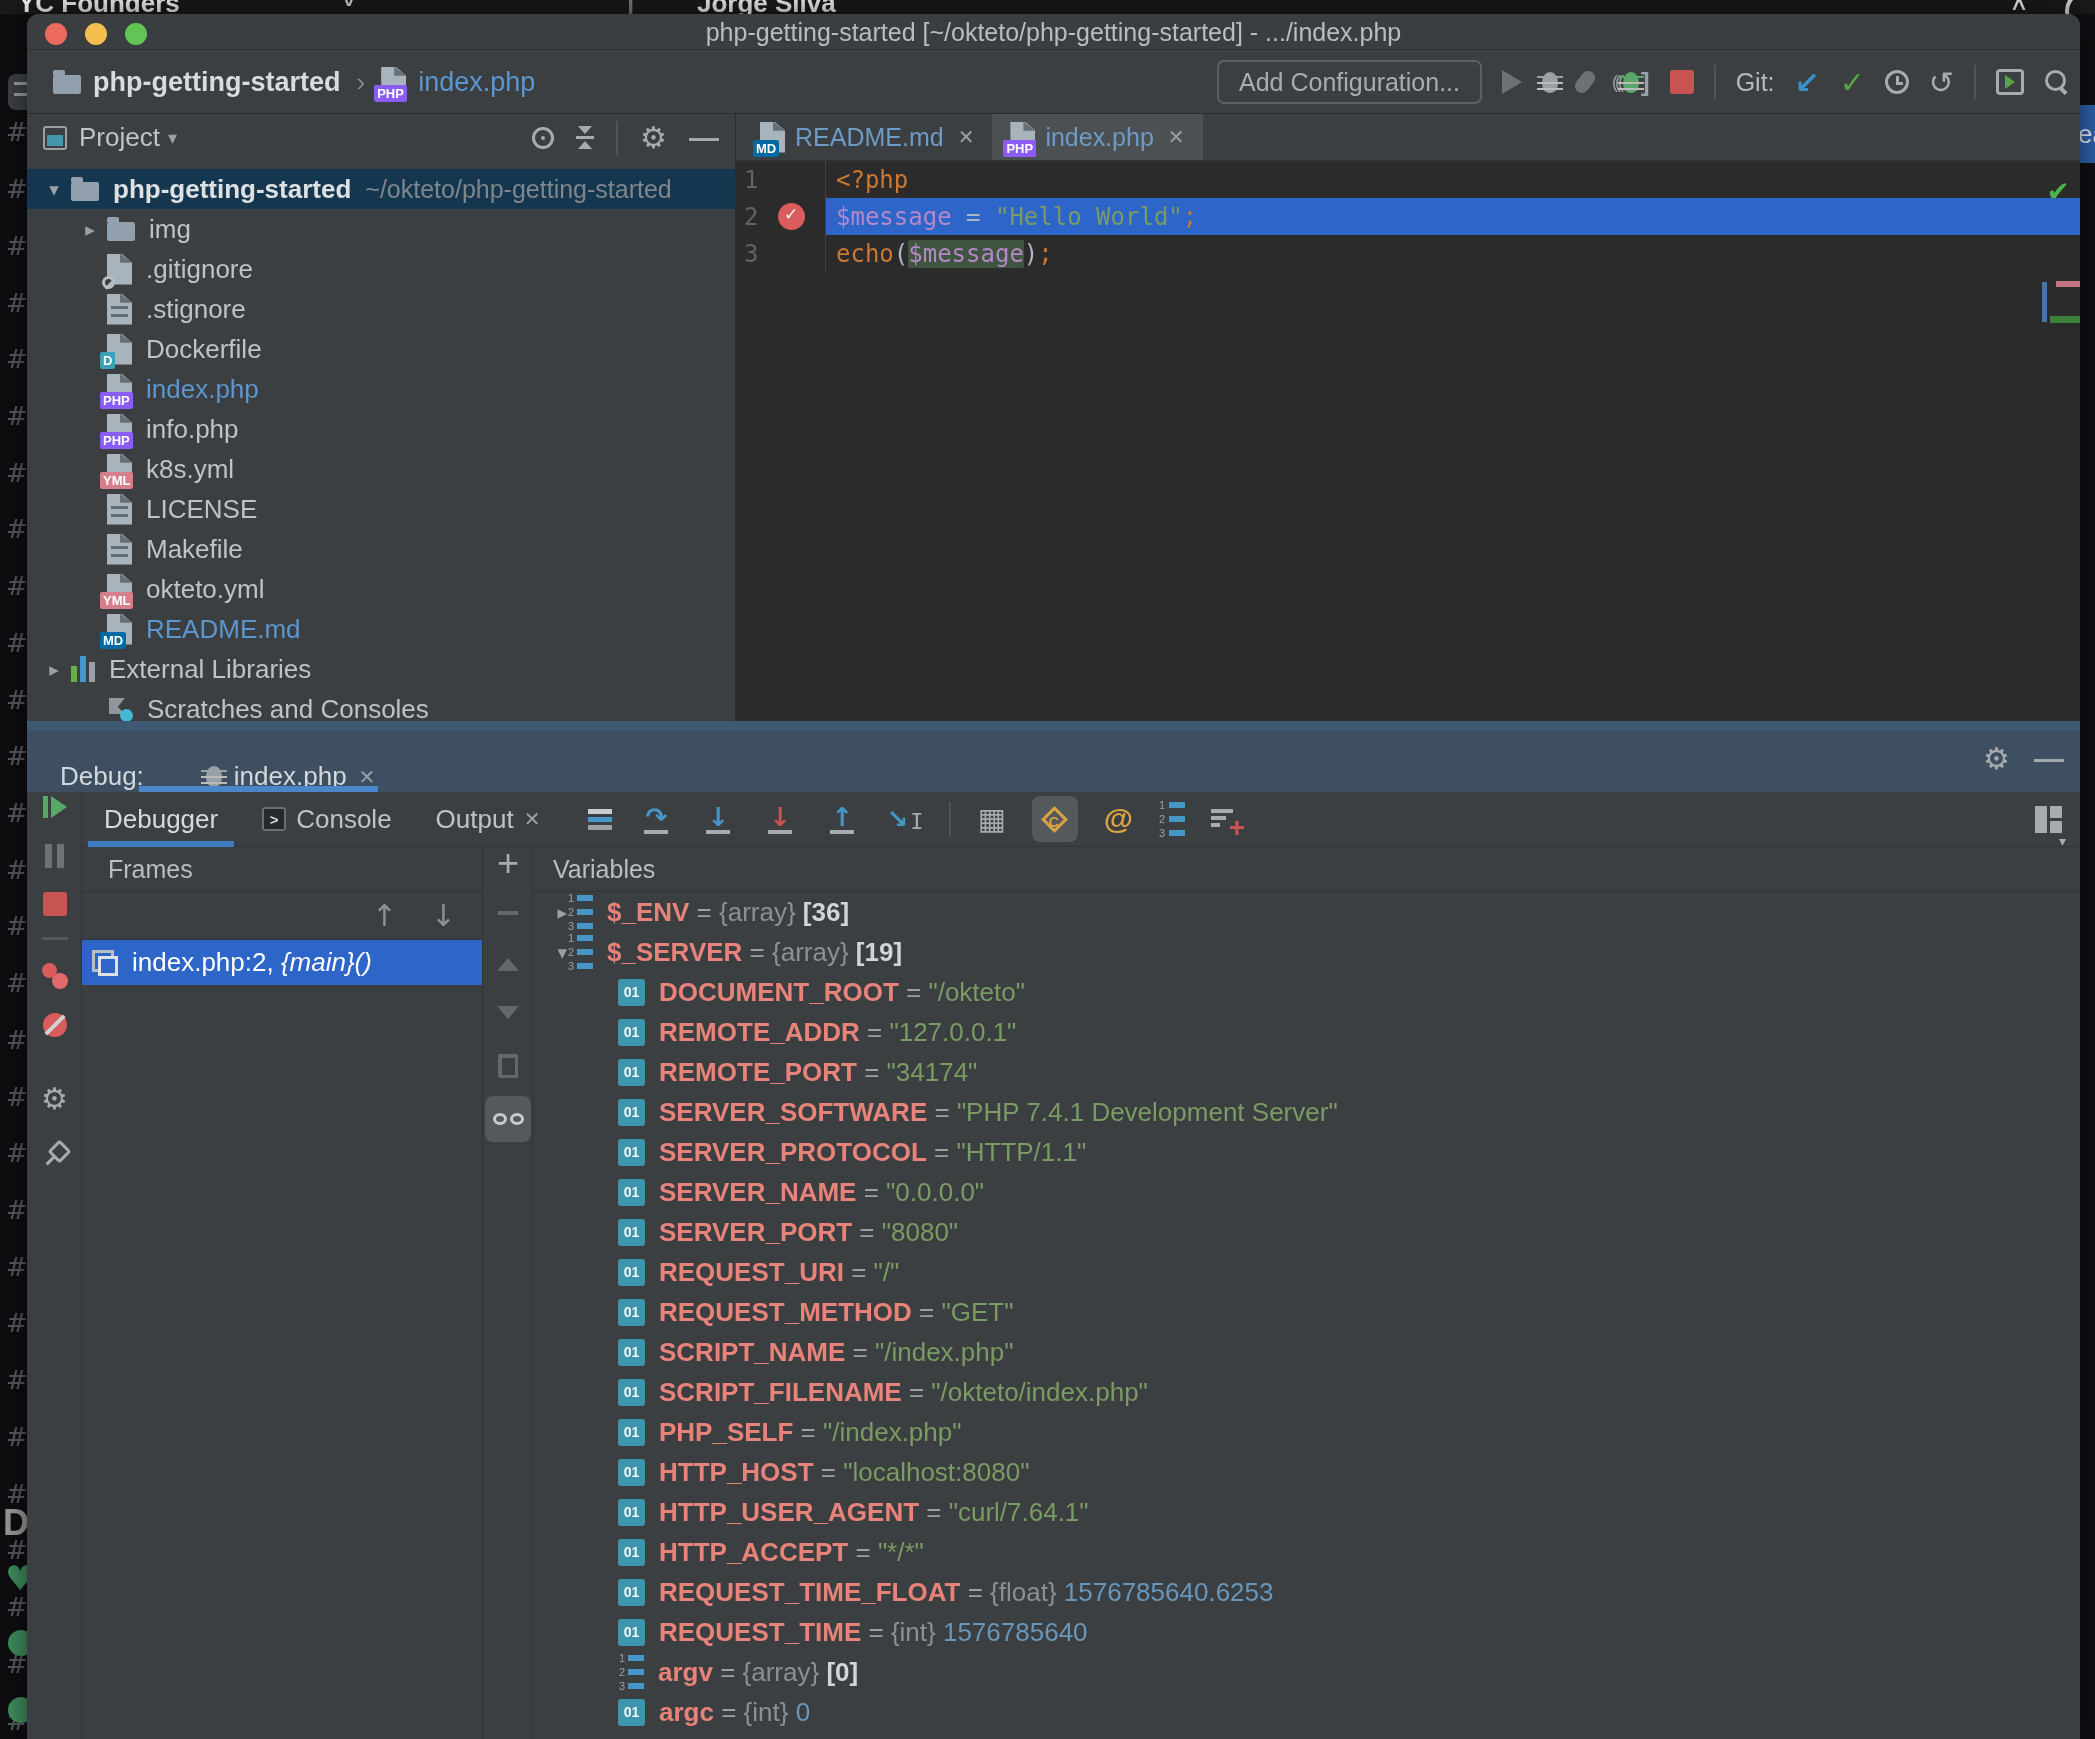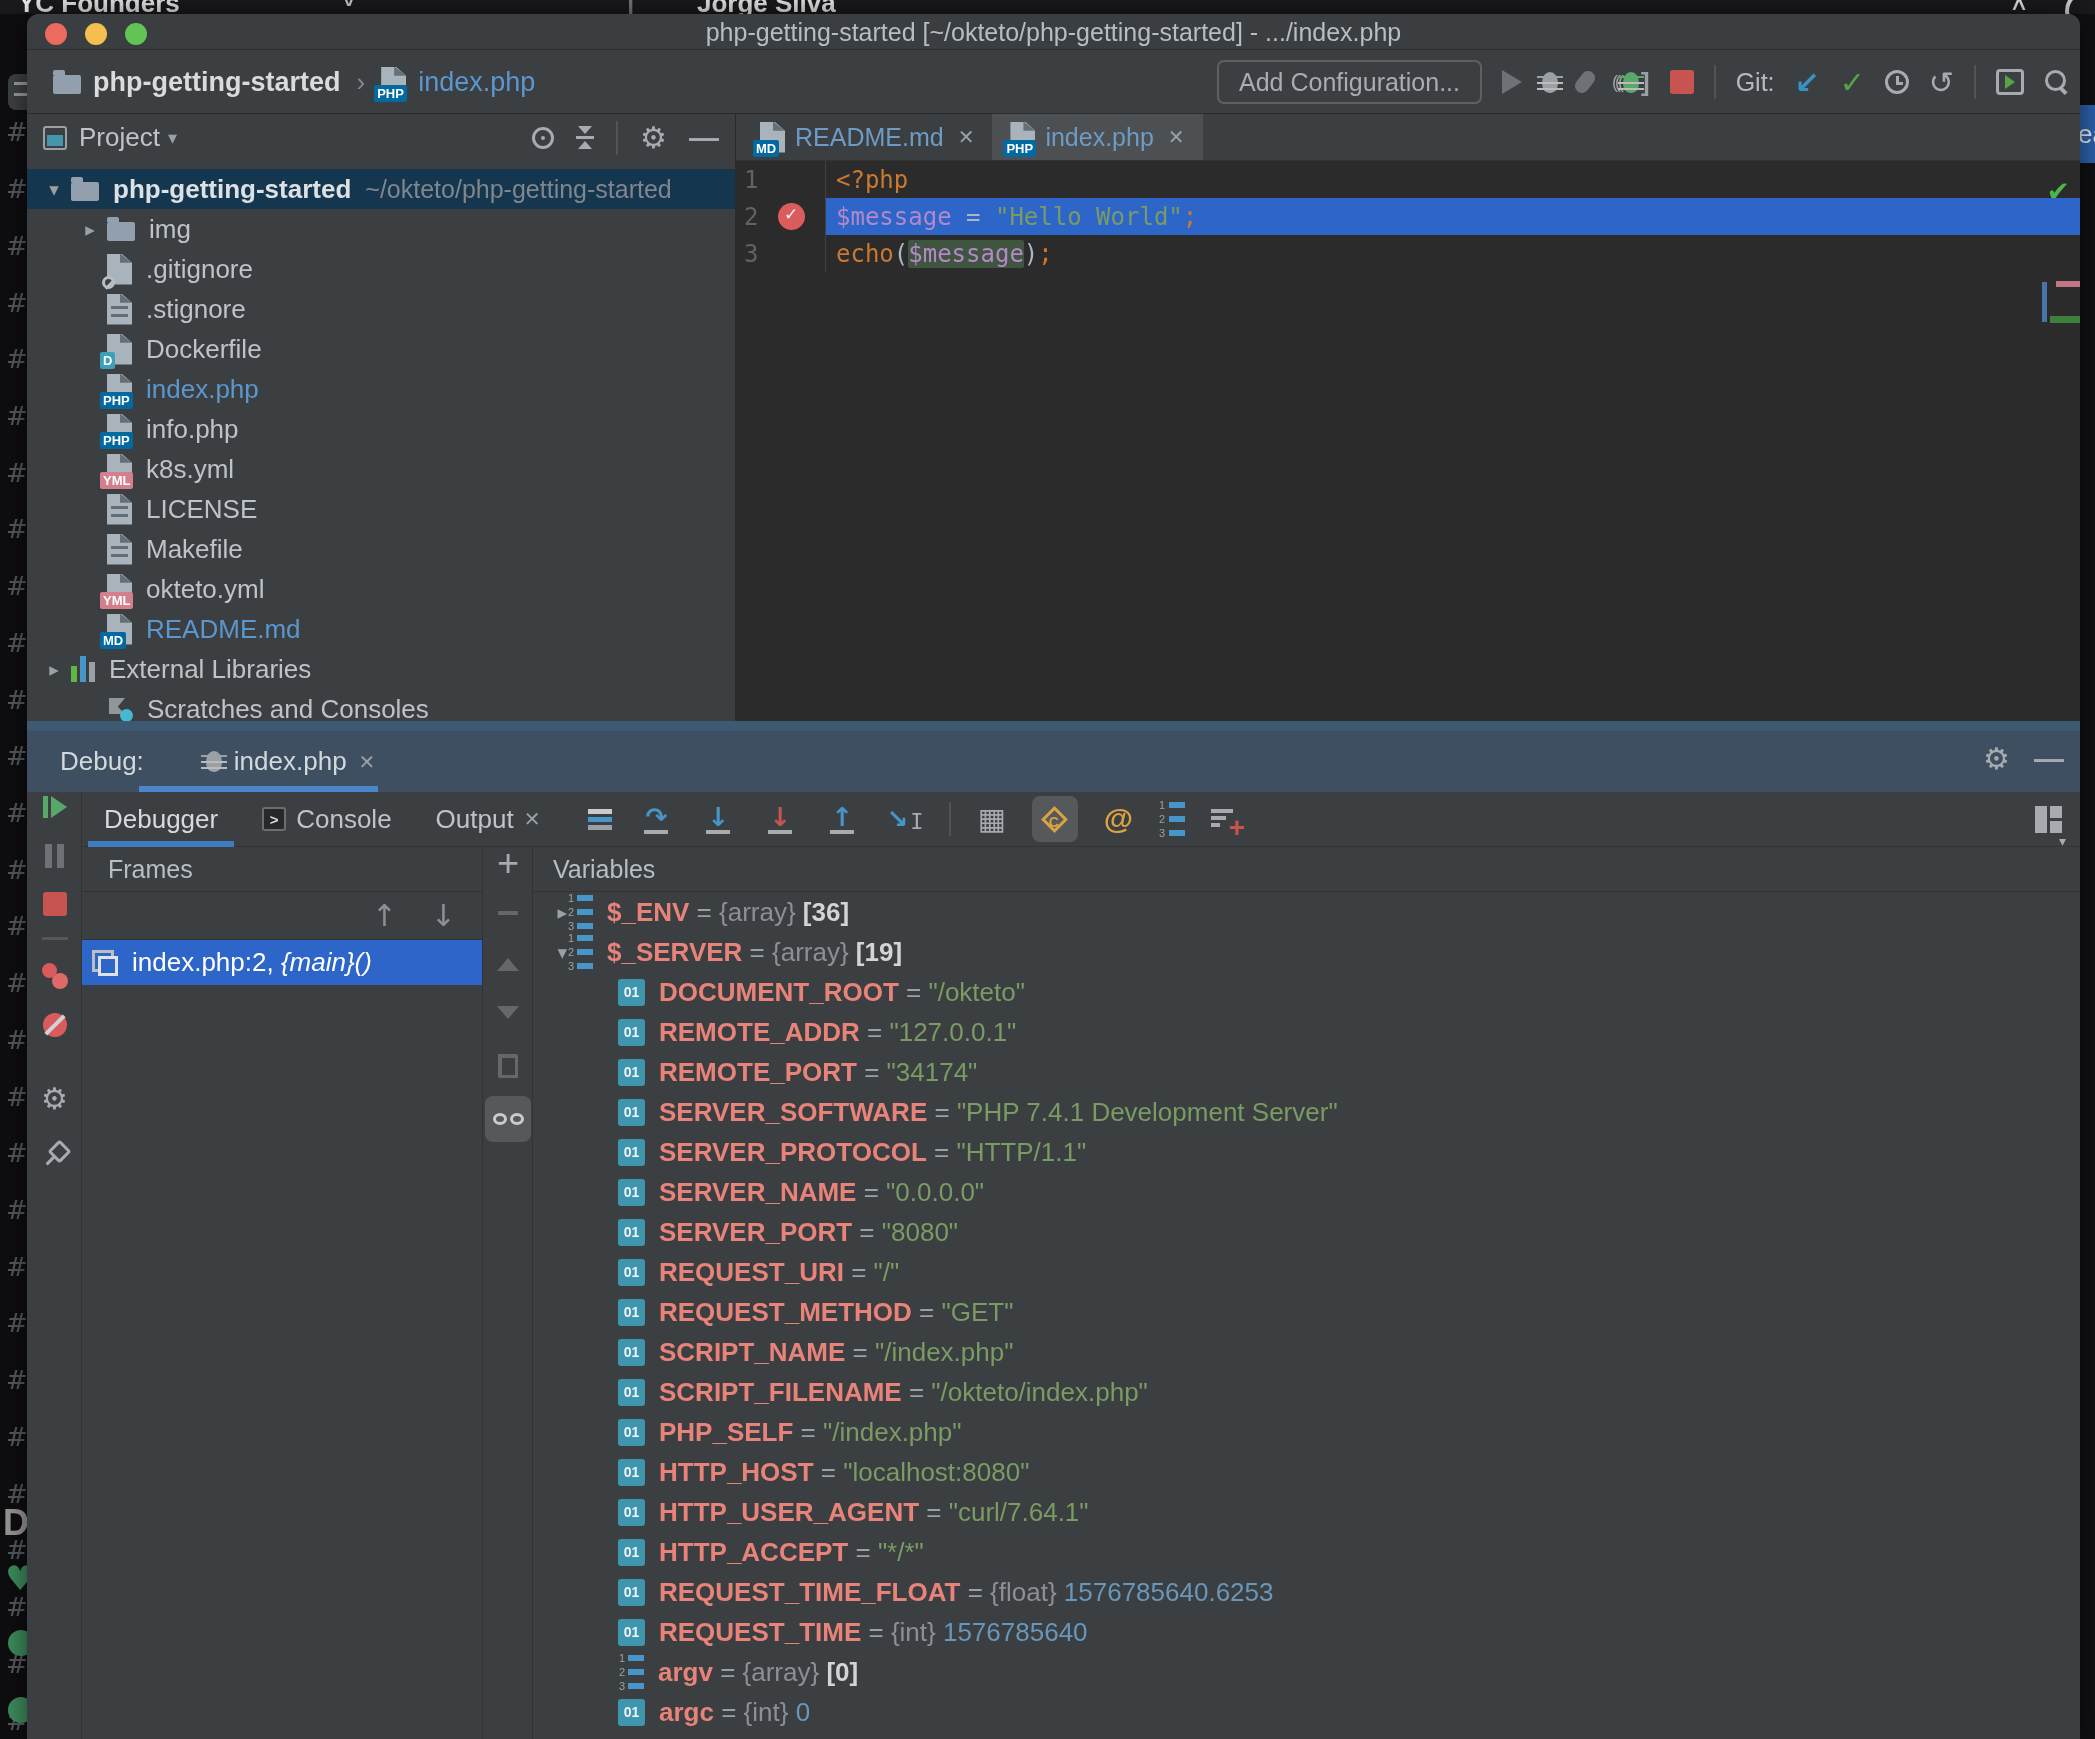--- a/index.html
+++ b/index.html
@@ -98,21 +98,21 @@
 
   .folder-ico{width:28px;height:19px;background:#91a0ac;border-radius:2px;position:relative;margin-top:5px;flex:none;}
   .folder-ico::before{content:'';position:absolute;top:-5px;left:0;width:12px;height:5px;background:#91a0ac;border-radius:2px 2px 0 0;}
   .fico{position:relative;width:25px;height:31px;flex:none;}
   .fico .doc{position:absolute;inset:0;background:#a9b3bb;clip-path:polygon(0 0,58% 0,100% 30%,100% 100%,0 100%);}
   .fico .fold{position:absolute;left:52%;top:0;width:48%;height:30%;background:#666f76;clip-path:polygon(0 0,100% 100%,0 100%);}
   .fico .tlines{position:absolute;left:4px;right:4px;top:12px;height:15px;
     background:repeating-linear-gradient(#646d74 0 3px,transparent 3px 8px);}
   .fico .badge{position:absolute;left:-7px;bottom:-4px;font-size:13px;font-weight:bold;color:#fff;
     padding:2px 3px;border-radius:2px;line-height:1;}
-  .badge.b-php{background:#0369a1;}
+  .badge.b-php{background:#8b5cf6;}
   .badge.b-md{background:#0369a1;}
   .badge.b-yml{background:#d3808c;}
   .badge.b-d{background:#3d9fb8;}
   .fico .noslash{position:absolute;left:-5px;bottom:-4px;width:13px;height:13px;border:3px solid #b9bec3;border-radius:50%;background:#3c3f41;}
   .fico .noslash::after{content:'';position:absolute;left:-1px;top:4px;width:12px;height:3px;background:#b9bec3;transform:rotate(-45deg);}
   .extlib-ico{display:flex;align-items:flex-end;gap:3px;height:26px;flex:none;}
   .extlib-ico i{width:6px;}
   .extlib-ico .e1{height:16px;background:#62b543;}
   .extlib-ico .e2{height:26px;background:#4796c8;}
   .extlib-ico .e3{height:20px;background:#9aa0a6;}
@@ -140,21 +140,21 @@
   .tk-str{color:var(--string-green,#7a9b63);}
   .tk-hl{background:#3f5540;border-radius:2px;}
   .insp-check{position:absolute;right:10px;top:14px;font-size:28px;color:#4db54d;font-family:"DejaVu Sans",sans-serif;}
   .sb-pink{position:absolute;right:0;top:120px;width:24px;height:6px;background:#c27585;}
   .sb-green{position:absolute;right:0;top:155px;width:30px;height:7px;background:#3c8039;}
   .sb-vline{position:absolute;right:33px;top:121px;width:5px;height:40px;background:#4874a8;}
 
   
   .debug{position:absolute;left:0;right:0;top:707px;bottom:0;background:#3c3f41;display:flex;flex-direction:column;}
   .dtopstrip{height:10px;background:#3e5a73;}
-  .dheader{height:61px;background:var(--debug-header,#3d4f60);position:relative;display:flex;align-items:center;}
+  .dheader{height:61px;background:var(--debug-header,#3d4f60);position:relative;display:flex;align-items:flex-end;}
   .dh-label{font-size:26px;color:#d3d8dc;margin-left:33px;}
   .dh-tab{display:flex;align-items:center;gap:12px;margin-left:62px;}
   .dh-tab .dh-file{font-size:26px;color:#d3d8dc;}
   .dh-tab .close{color:#9aa0a4;font-size:20px;}
   .dh-underline{position:absolute;left:112px;bottom:0;width:239px;height:6px;background:#4a86c8;}
   .dh-right{position:absolute;right:16px;top:0;height:55px;display:flex;align-items:center;gap:24px;}
 
   .dbody{flex:1;display:flex;position:relative;}
   .dstrip{width:55px;flex:none;border-right:1px solid #333;position:relative;}
   .ds-item{position:absolute;left:0;width:55px;display:flex;justify-content:center;}

